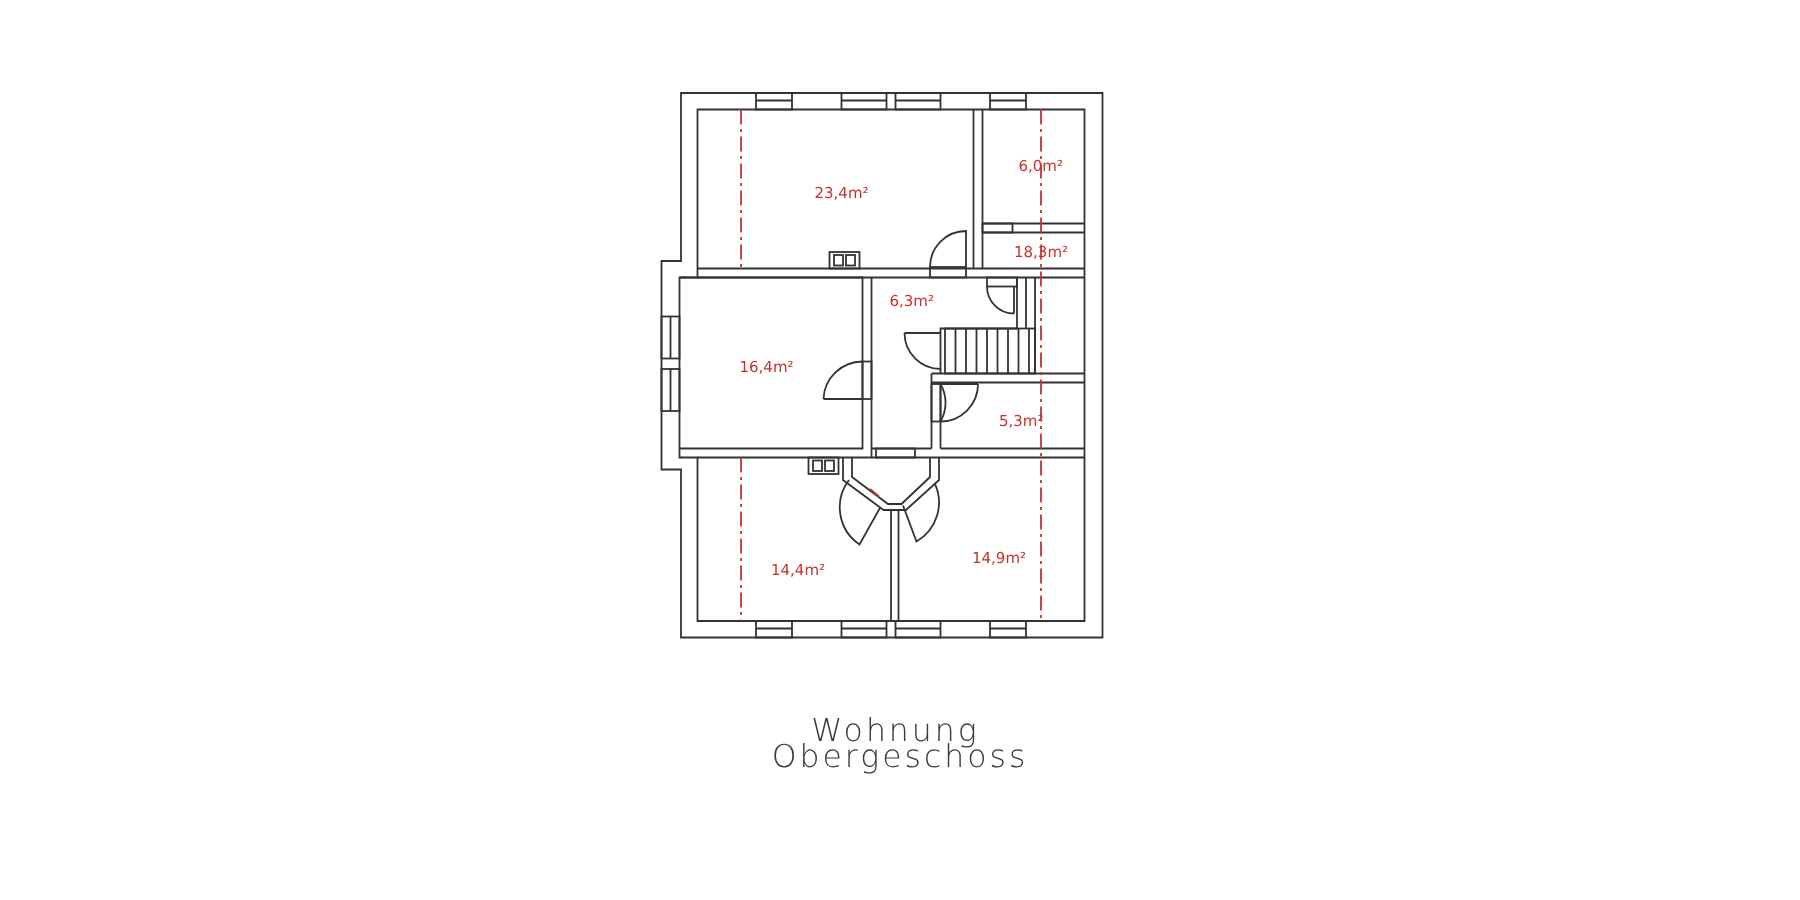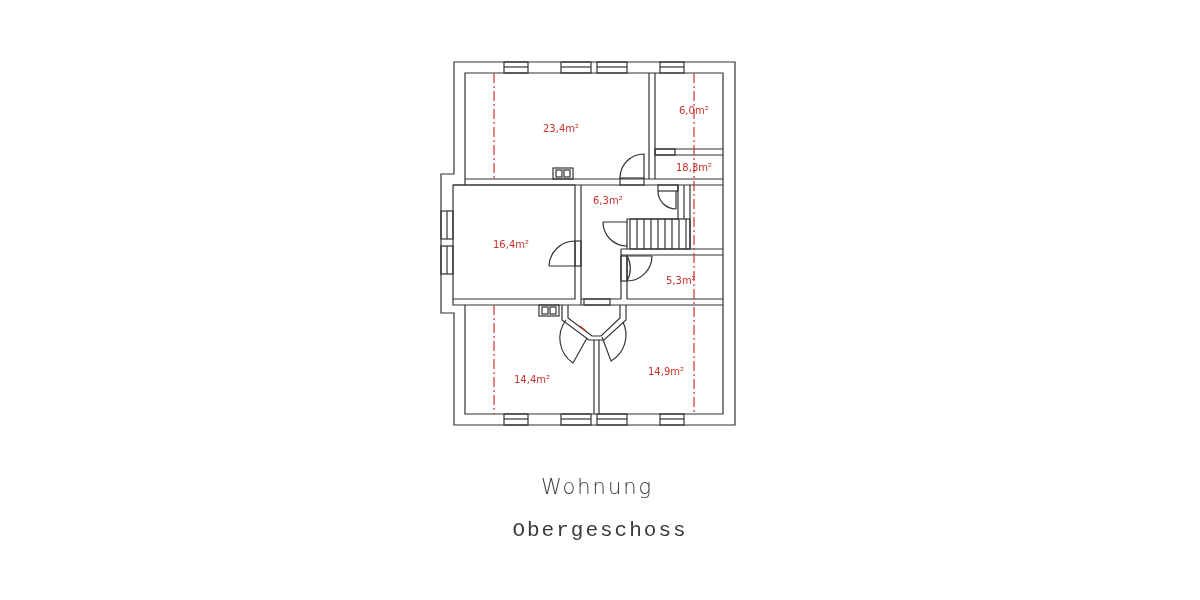--- a/index.html
+++ b/index.html
@@ -1,21 +1,21 @@
 <!DOCTYPE html>
 <html><head>
   <meta charset="utf-8">
   <style>
     html, body { margin: 0; padding: 0; background: #ffffff; }
     body { width: 1200px; height: 600px; position: relative; overflow: hidden; font-family: "DejaVu Sans", sans-serif; }
     #plan { position: absolute; left: 0; top: 0; }
     .caption { position: absolute; left: 0; width: 1200px; text-align: center; color: #3a3a3a;
       font-family: "DejaVu Sans", sans-serif; font-weight: 200; font-size: 21px; letter-spacing: 2px; }
     .caption.l1 { top: 475px; left: -3px; }
-    .caption.l2 { top: 519px; font-family: Liberation Mono, monospace; }
+    .caption.l2 { top: 492px; }
     .area-label { font-family: "DejaVu Sans", sans-serif; font-size: 10px; fill: #c8322d; }
   </style>
 </head>
 <body>
 
 <svg id="plan" width="1200" height="600" viewBox="0 0 1200 600">
   <g stroke="#333" stroke-width="1.2" fill="none">
 
     <path d="M454,62 H735 V425 H454 V313 H441 V174 H454 Z"></path>
 

